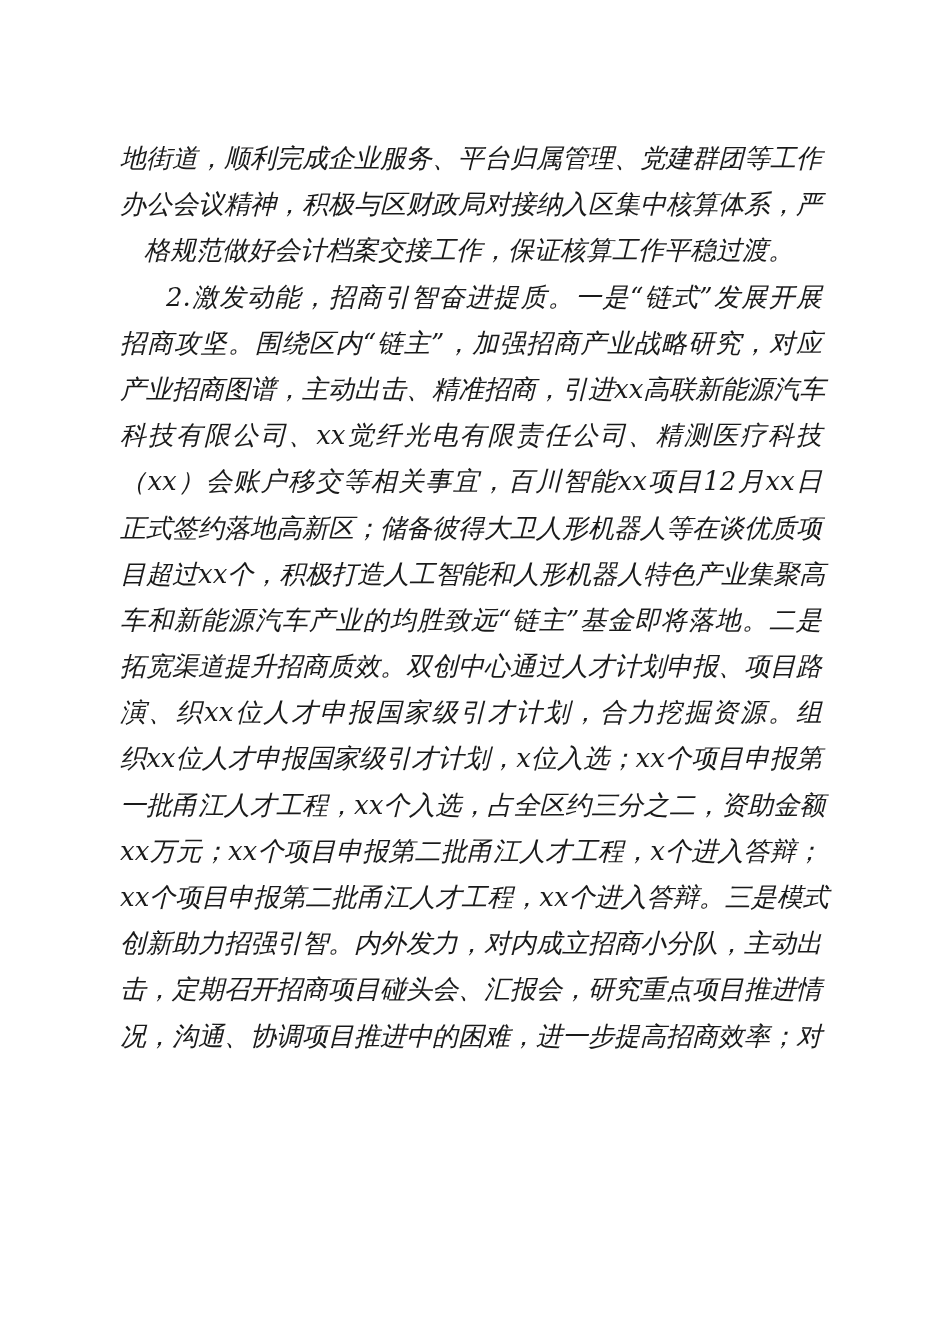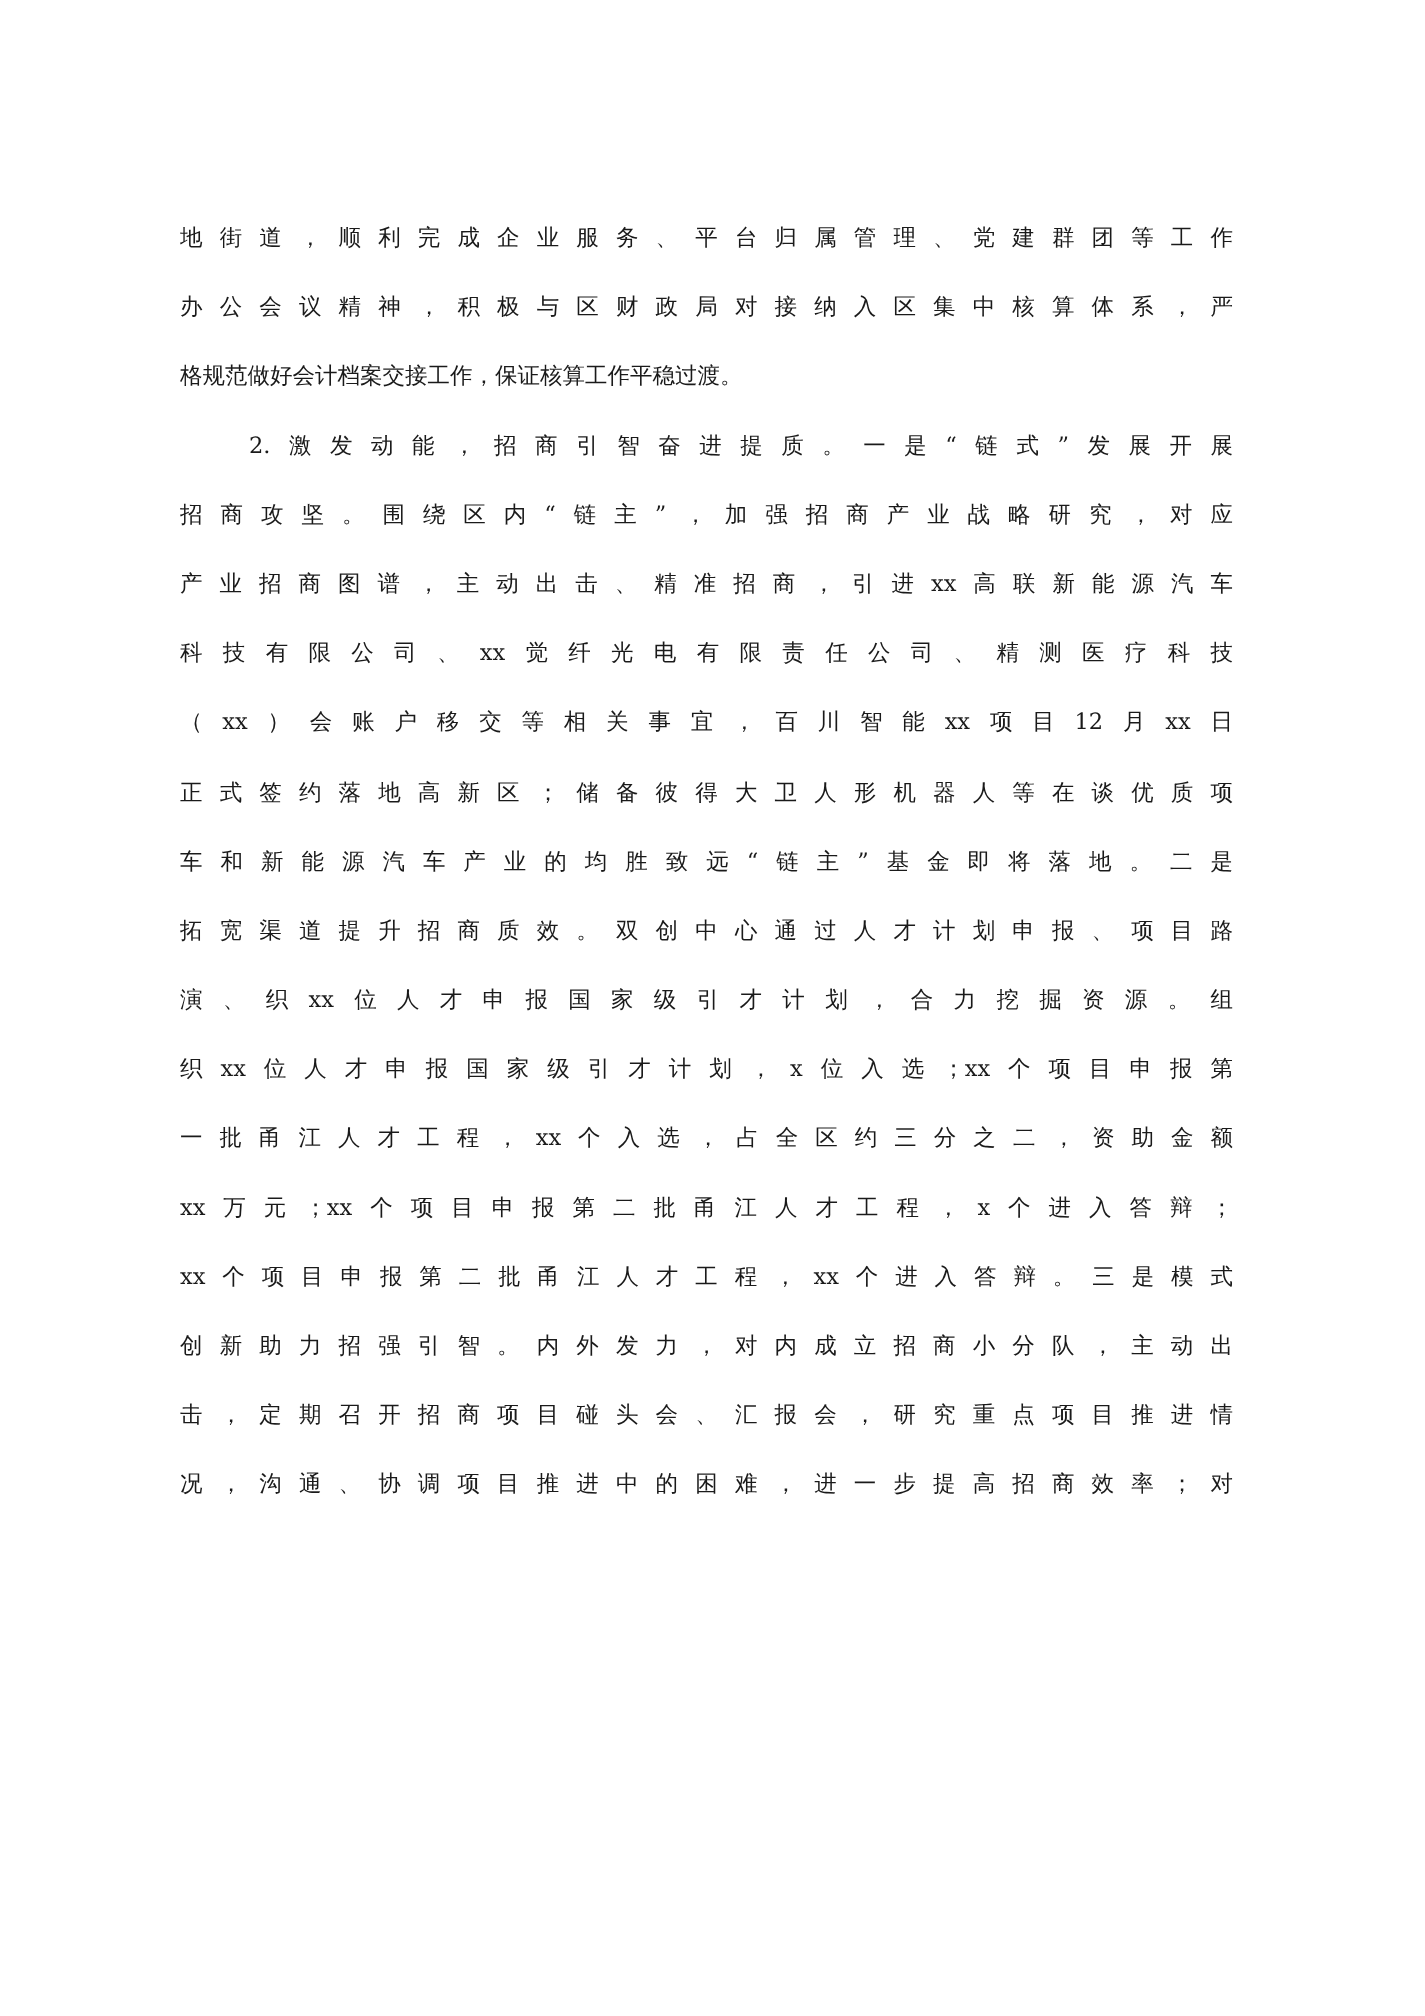--- a/index.html
+++ b/index.html
@@ -17,46 +17,49 @@
     }
     .page {
       position: absolute;
       left: 120px;
       top: 135px;
       width: 702px;
     }
     .line {
       height: 46.2px;
       line-height: 46.2px;
-      font-size: 15px;
+      font-size: 26px;
       white-space: nowrap;
       text-align: justify;
       text-align-last: justify;
       letter-spacing: 0px;
+      font-style: italic;
     }
     .line.last {
       text-align-last: left;
+      margin-left: 24px;
     }
     .line.indent {
       padding-left: 46px;
     }
   </style>
 </head>
 <body>
 
 <div class="page">
   <div class="line">地街道，顺利完成企业服务、平台归属管理、党建群团等工作</div>
   <div class="line">办公会议精神，积极与区财政局对接纳入区集中核算体系，严</div>
   <div class="line last">格规范做好会计档案交接工作，保证核算工作平稳过渡。</div>
   <div class="line indent">2.激发动能，招商引智奋进提质。一是“链式”发展开展</div>
   <div class="line">招商攻坚。围绕区内“链主”，加强招商产业战略研究，对应</div>
   <div class="line">产业招商图谱，主动出击、精准招商，引进xx高联新能源汽车</div>
   <div class="line">科技有限公司、xx觉纤光电有限责任公司、精测医疗科技</div>
   <div class="line">（xx）会账户移交等相关事宜，百川智能xx项目12月xx日</div>
   <div class="line">正式签约落地高新区；储备彼得大卫人形机器人等在谈优质项</div>
+  <div class="line">目超过xx个，积极打造人工智能和人形机器人特色产业集聚高</div>
   <div class="line">车和新能源汽车产业的均胜致远“链主”基金即将落地。二是</div>
   <div class="line">拓宽渠道提升招商质效。双创中心通过人才计划申报、项目路</div>
   <div class="line">演、织xx位人才申报国家级引才计划，合力挖掘资源。组</div>
   <div class="line">织xx位人才申报国家级引才计划，x位入选；xx个项目申报第</div>
   <div class="line">一批甬江人才工程，xx个入选，占全区约三分之二，资助金额</div>
   <div class="line">xx万元；xx个项目申报第二批甬江人才工程，x个进入答辩；</div>
   <div class="line">xx个项目申报第二批甬江人才工程，xx个进入答辩。三是模式</div>
   <div class="line">创新助力招强引智。内外发力，对内成立招商小分队，主动出</div>
   <div class="line">击，定期召开招商项目碰头会、汇报会，研究重点项目推进情</div>
   <div class="line">况，沟通、协调项目推进中的困难，进一步提高招商效率；对</div>

